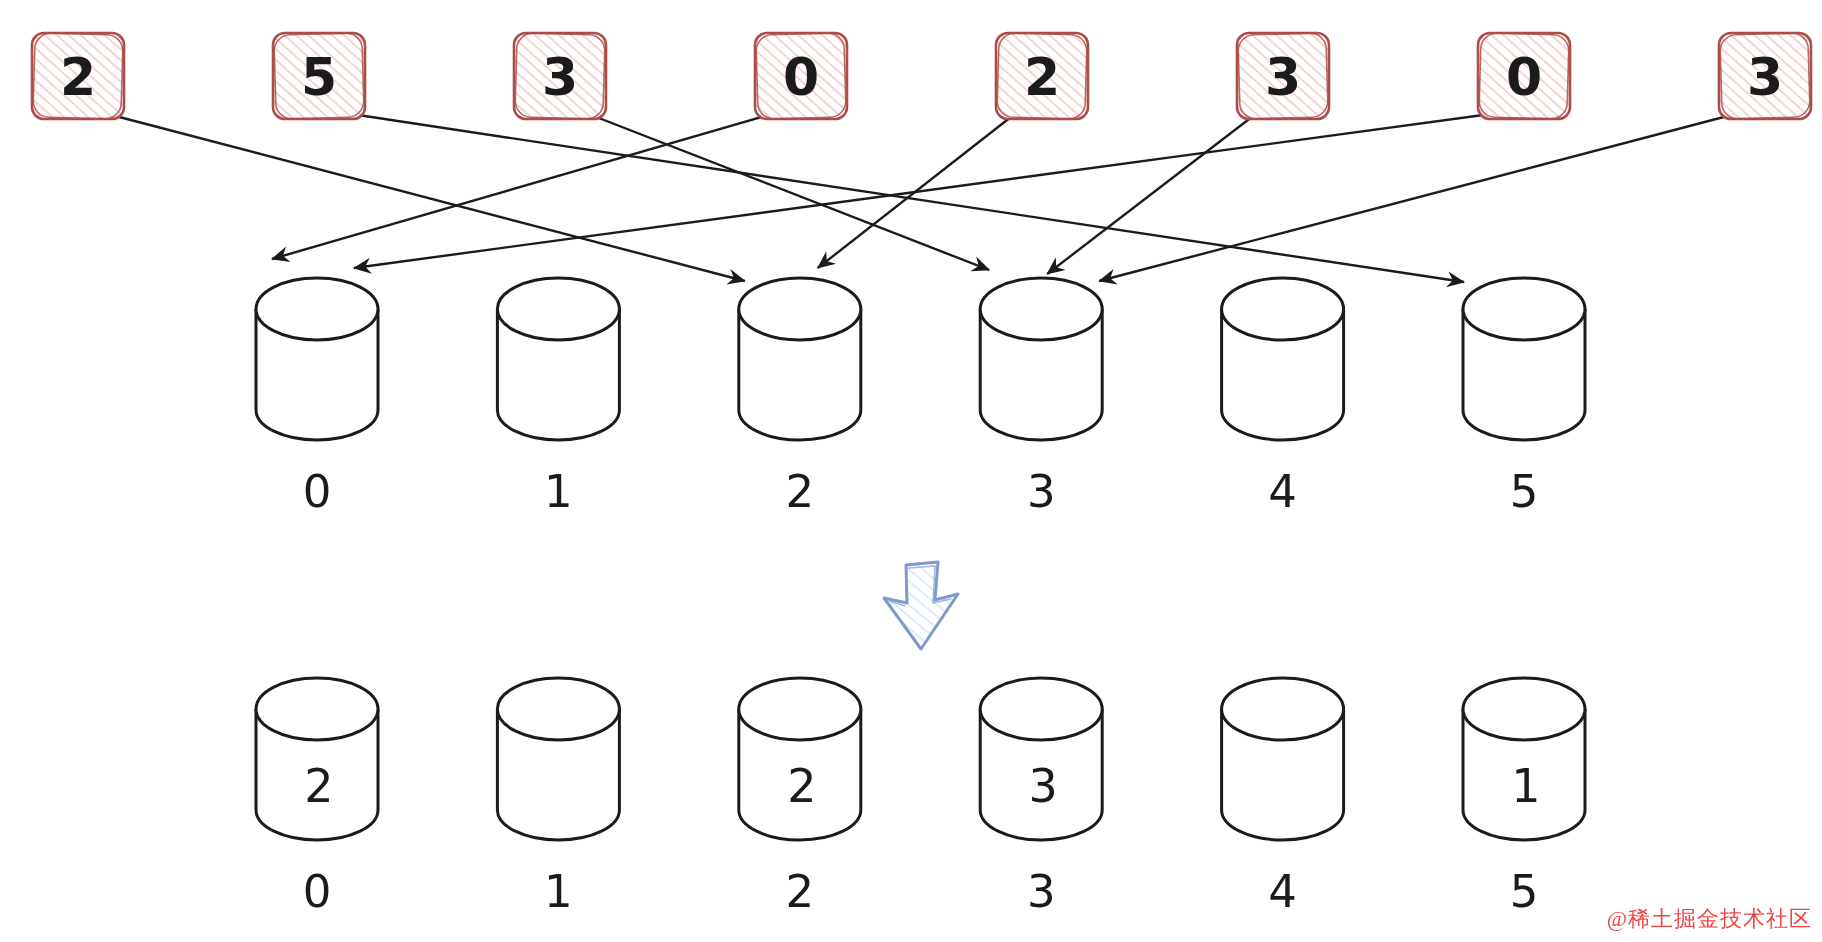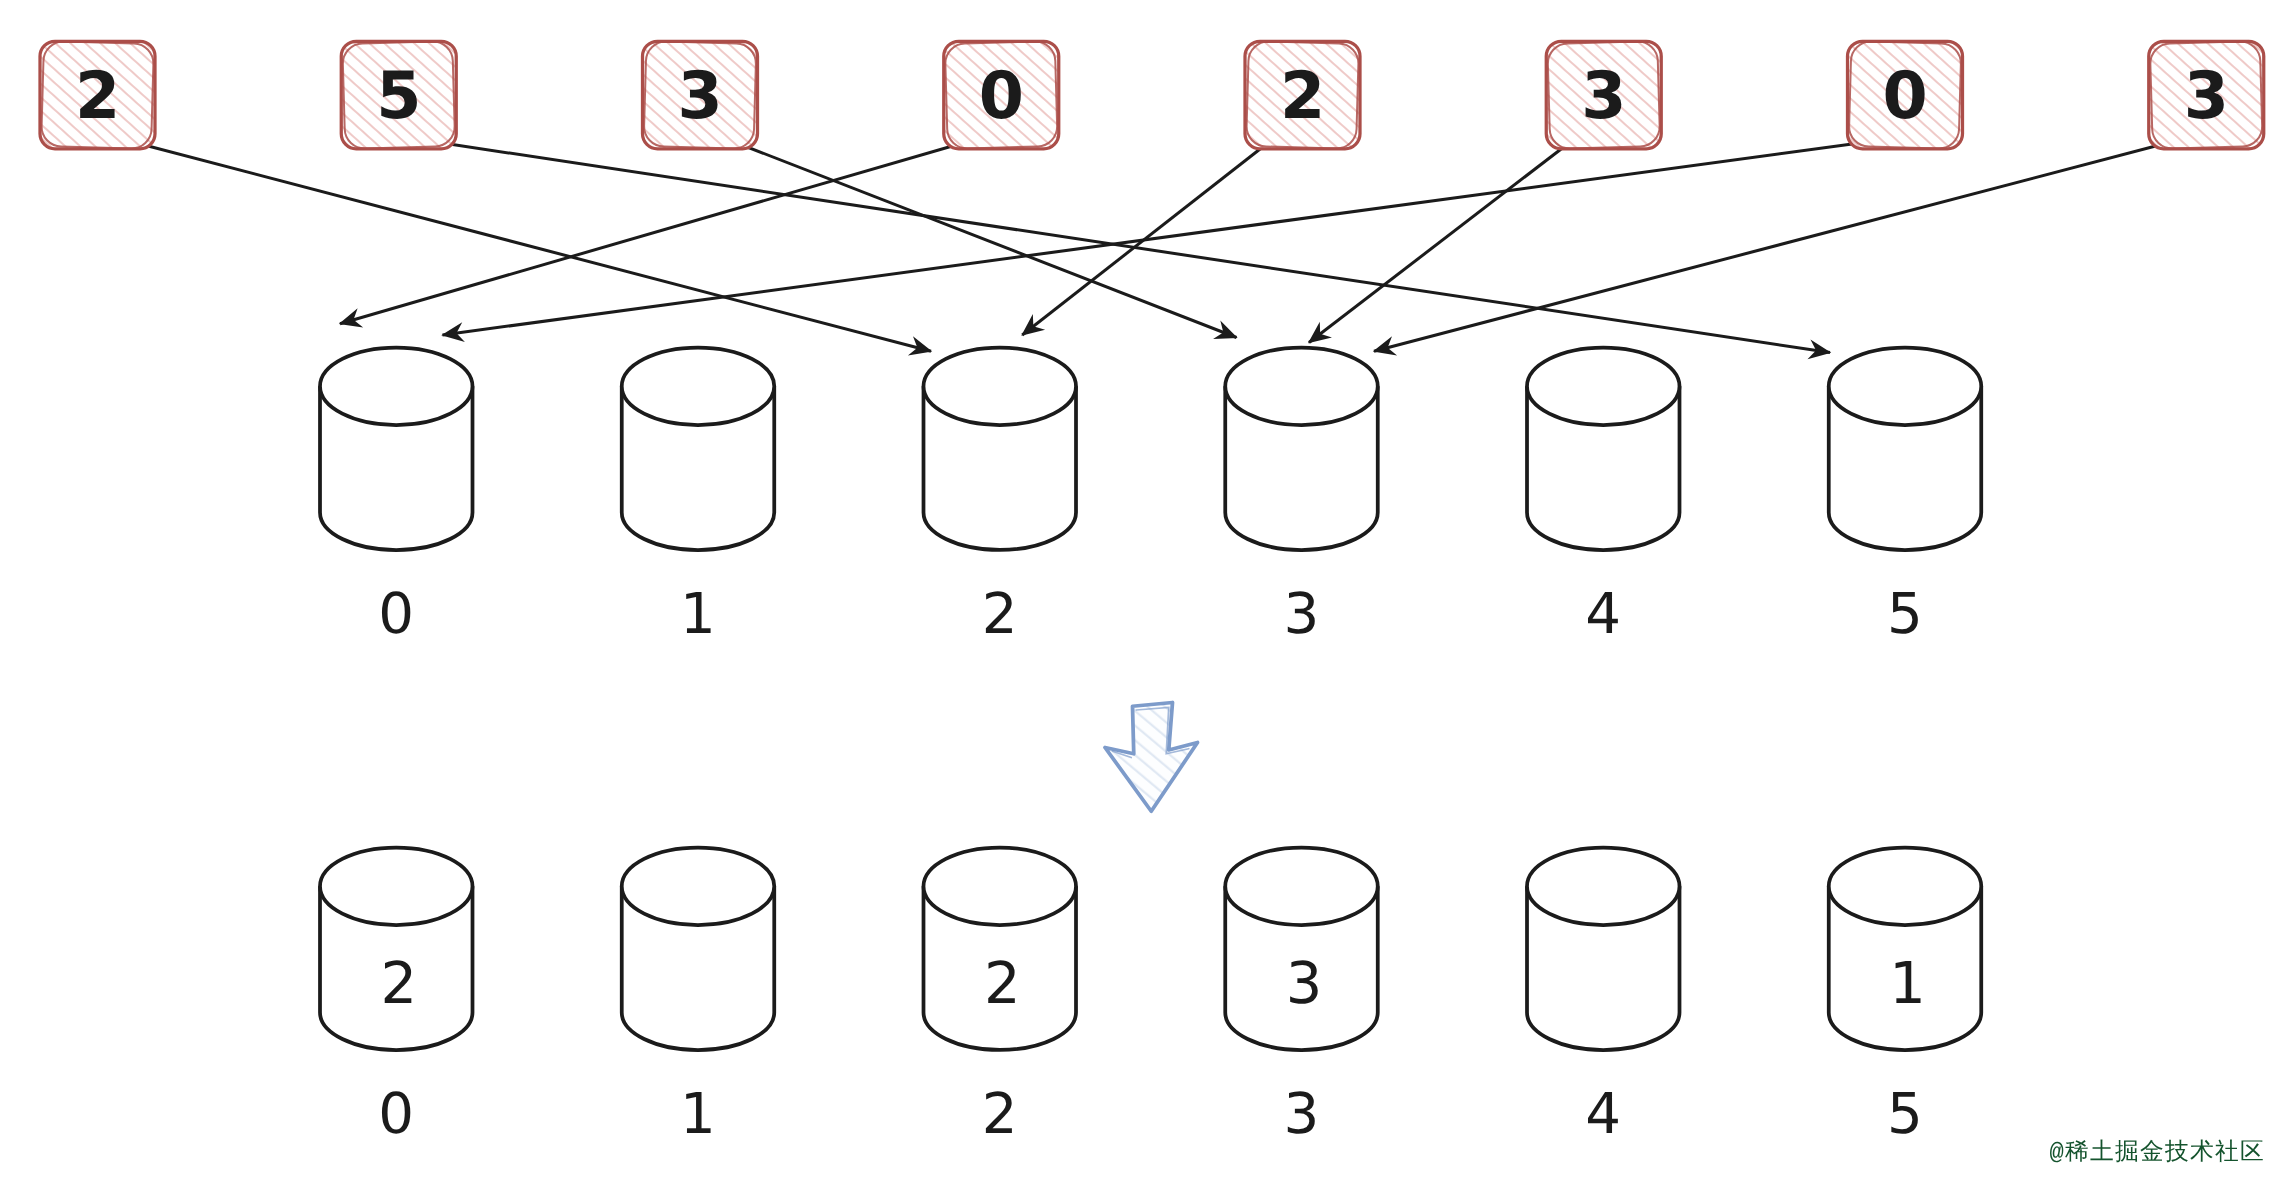--- a/index.html
+++ b/index.html
@@ -7,24 +7,24 @@
     position:relative;
     width:1822px;height:942px;
     background:#ffffff;
     overflow:hidden;
     font-family:"DejaVu Sans","Liberation Sans",sans-serif;
   }
   #diagram{position:absolute;left:0;top:0;width:1822px;height:942px;}
   .watermark{
     position:absolute;
     right:10px;bottom:8px;
-    font-size:19px;
+    font-size:22px;
     letter-spacing:1px;
-    color:#14532d;
-    font-family:Liberation Mono, monospace;
+    color:#ef4444;
+    font-family:Liberation Serif, serif;
     user-select:none;
   }
   text{font-family:"DejaVu Sans","Liberation Sans",sans-serif;}
 </style>
 </head>
 <body>
 
 <div class="canvas">
   <svg id="diagram" viewBox="0 0 1822 942" xmlns="http://www.w3.org/2000/svg">
     <defs>

